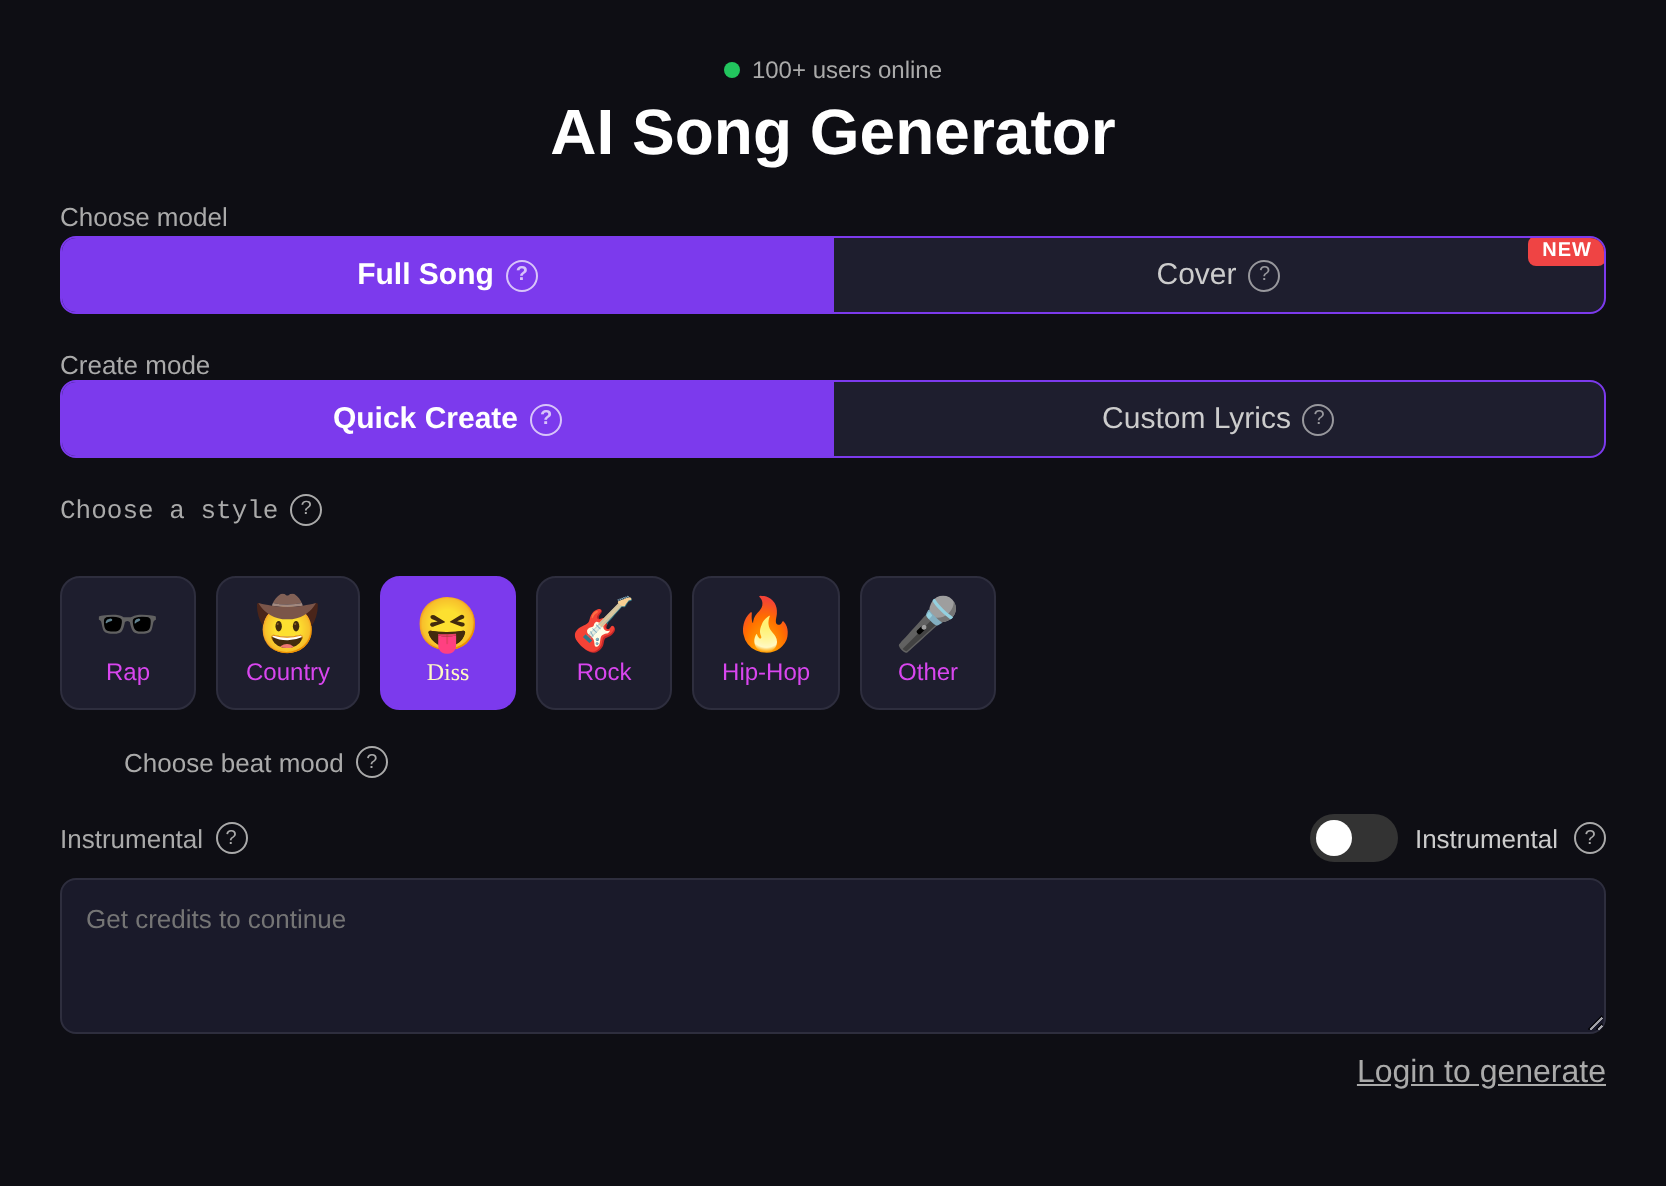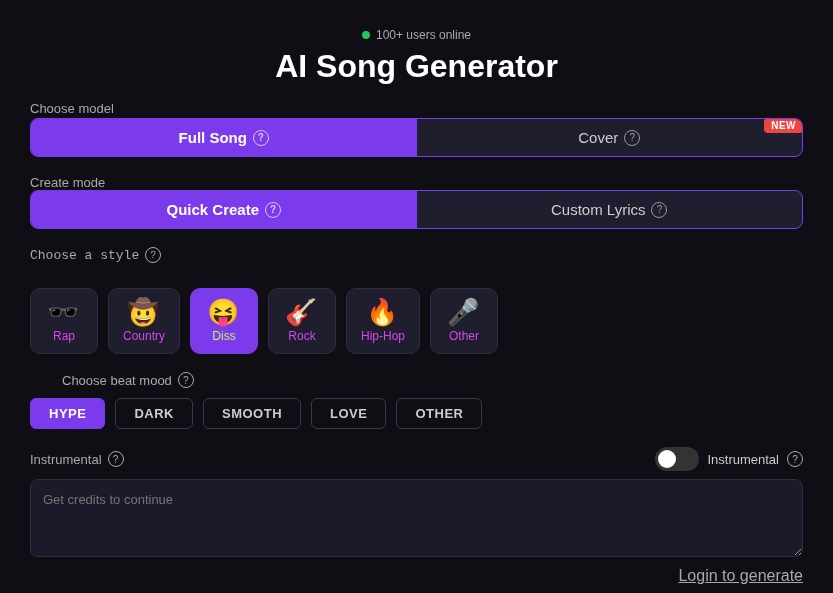--- a/index.html
+++ b/index.html
@@ -133,21 +133,22 @@
     .style-card .emoji {
       font-size: 26px;
       line-height: 1;
     }
     .style-card .label {
       font-size: 12px;
       color: #d946ef;
       font-weight: 500;
     }
     .style-card.active .label {
-      color: #bef264;
+      color: #fef9c3;
+      font-family: Liberation Serif, serif;
     }
     .beat-group {
       display: flex;
       gap: 10px;
       flex-wrap: wrap;
     }
     .beat-btn {
       padding: 7px 18px;
       border-radius: 6px;
       border: 1.5px solid #3a3a4e;
@@ -321,27 +322,20 @@
         <span class="label">Other</span>
       </div>
     </div>
   </div>
 
   <div class="section">
     <div class="section-label-row" style="margin-bottom:10px;">
       <span class="section-label" style="margin-bottom:0;margin-left:32px;">Choose beat mood</span>
       <span class="help-circle">?</span>
     </div>
-    <div class="beat-group">
-      <button class="beat-btn active">HYPE</button>
-      <button class="beat-btn">DARK</button>
-      <button class="beat-btn">SMOOTH</button>
-      <button class="beat-btn">LOVE</button>
-      <button class="beat-btn">OTHER</button>
-    </div>
   </div>
 
   <div class="section">
     <div class="description-row">
       <div class="desc-label-group">
         <span>Instrumental</span>
         <span class="help-circle">?</span>
       </div>
       <div class="instrumental-group">
         <div class="toggle-switch">

